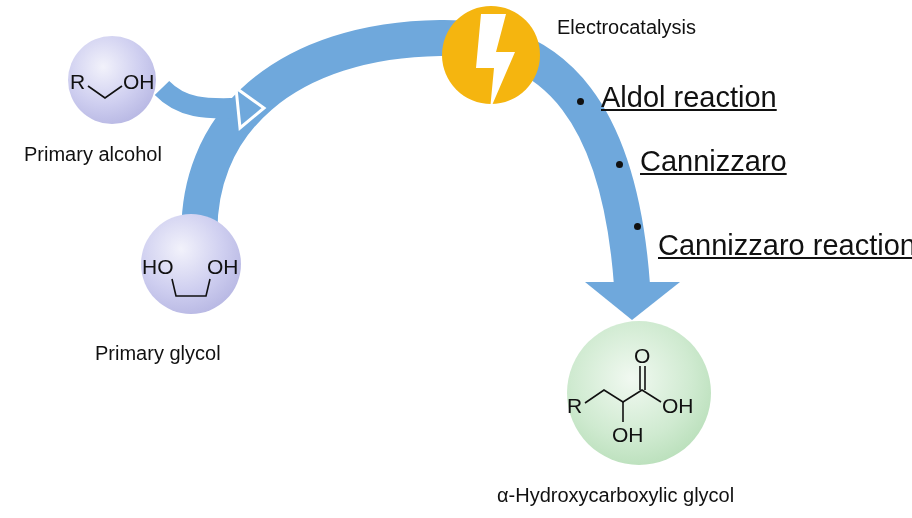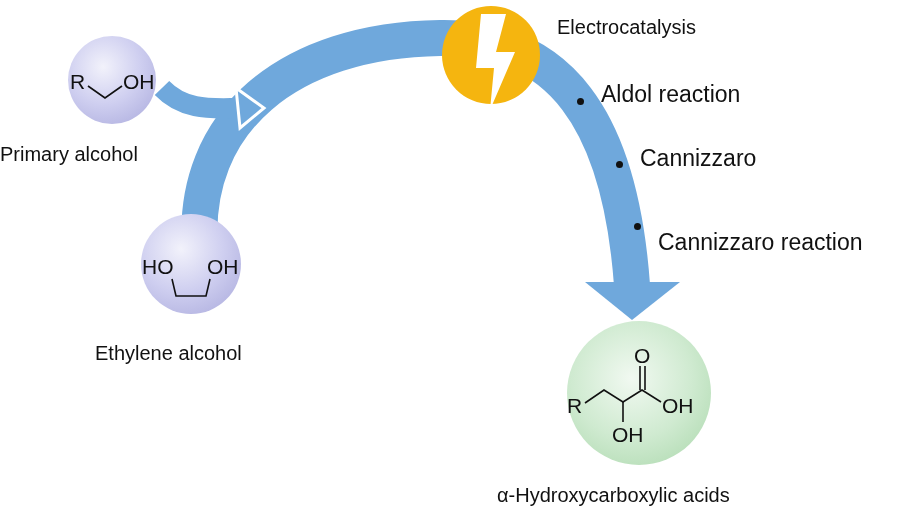--- a/index.html
+++ b/index.html
@@ -1,20 +1,20 @@
 <!DOCTYPE html>
 <html><head>
 <meta charset="utf-8">
 <style>
   html, body { margin: 0; padding: 0; background: #ffffff; }
   body { width: 912px; height: 518px; position: relative; overflow: hidden;
          font-family: "Liberation Sans", sans-serif; }
   svg { position: absolute; left: 0; top: 0; }
   .label { position: absolute; color: #111; font-size: 20px; white-space: nowrap; }
-  .step { position: absolute; color: #111; font-size: 23px; white-space: nowrap; }
+  .step { position: absolute; color: #111; font-size: 29px; white-space: nowrap; text-decoration: underline; }
   .dot { position: absolute; width: 7px; height: 7px; border-radius: 50%; background: #111; }
   .mol { font-family: "Liberation Sans", sans-serif; font-size: 21px; fill: #111; }
 </style>
 </head>
 <body>
 
 <svg width="912" height="518" viewBox="0 0 912 518">
   <defs>
     <radialGradient id="gPurple" cx="40%" cy="35%" r="70%">
       <stop offset="0%" stop-color="#f2f2fb"></stop>
@@ -51,24 +51,24 @@
   <text class="mol" x="567" y="413">R</text>
   <path d="M 585 403 L 604 390 L 623 402 L 642 390 L 661 402" fill="none" stroke="#111" stroke-width="1.6"></path>
   <line x1="623" y1="402" x2="623" y2="422" stroke="#111" stroke-width="1.6"></line>
   <line x1="640" y1="390" x2="640" y2="366" stroke="#111" stroke-width="1.6"></line>
   <line x1="645" y1="390" x2="645" y2="366" stroke="#111" stroke-width="1.6"></line>
   <text class="mol" x="634" y="363">O</text>
   <text class="mol" x="662" y="413">OH</text>
   <text class="mol" x="612" y="442">OH</text>
 </svg>
 
-<div class="label" style="left:0px; top:143px;">Primary alcohol</div>
-<div class="label" style="left:95px; top:342px;">Ethylene alcohol</div>
+<div class="label" style="left:0px; top:143px;padding-left:24px;">Primary alcohol</div>
+<div class="label" style="left:95px; top:342px;">Primary glycol</div>
 <div class="label" style="left:557px; top:16px;">Electrocatalysis</div>
 
 <div class="dot" style="left:577px; top:98px;"></div>
 <div class="step" style="left:601px; top:81px;">Aldol reaction</div>
 <div class="dot" style="left:616px; top:161px;"></div>
 <div class="step" style="left:640px; top:145px;">Cannizzaro</div>
 <div class="dot" style="left:634px; top:223px;"></div>
 <div class="step" style="left:658px; top:209px;margin-top:20px;">Cannizzaro reaction</div>
 
-<div class="label" style="left:497px; top:484px;">α-Hydroxycarboxylic acids</div>
+<div class="label" style="left:497px; top:484px;">α-Hydroxycarboxylic glycol</div>
 
 </body></html>

